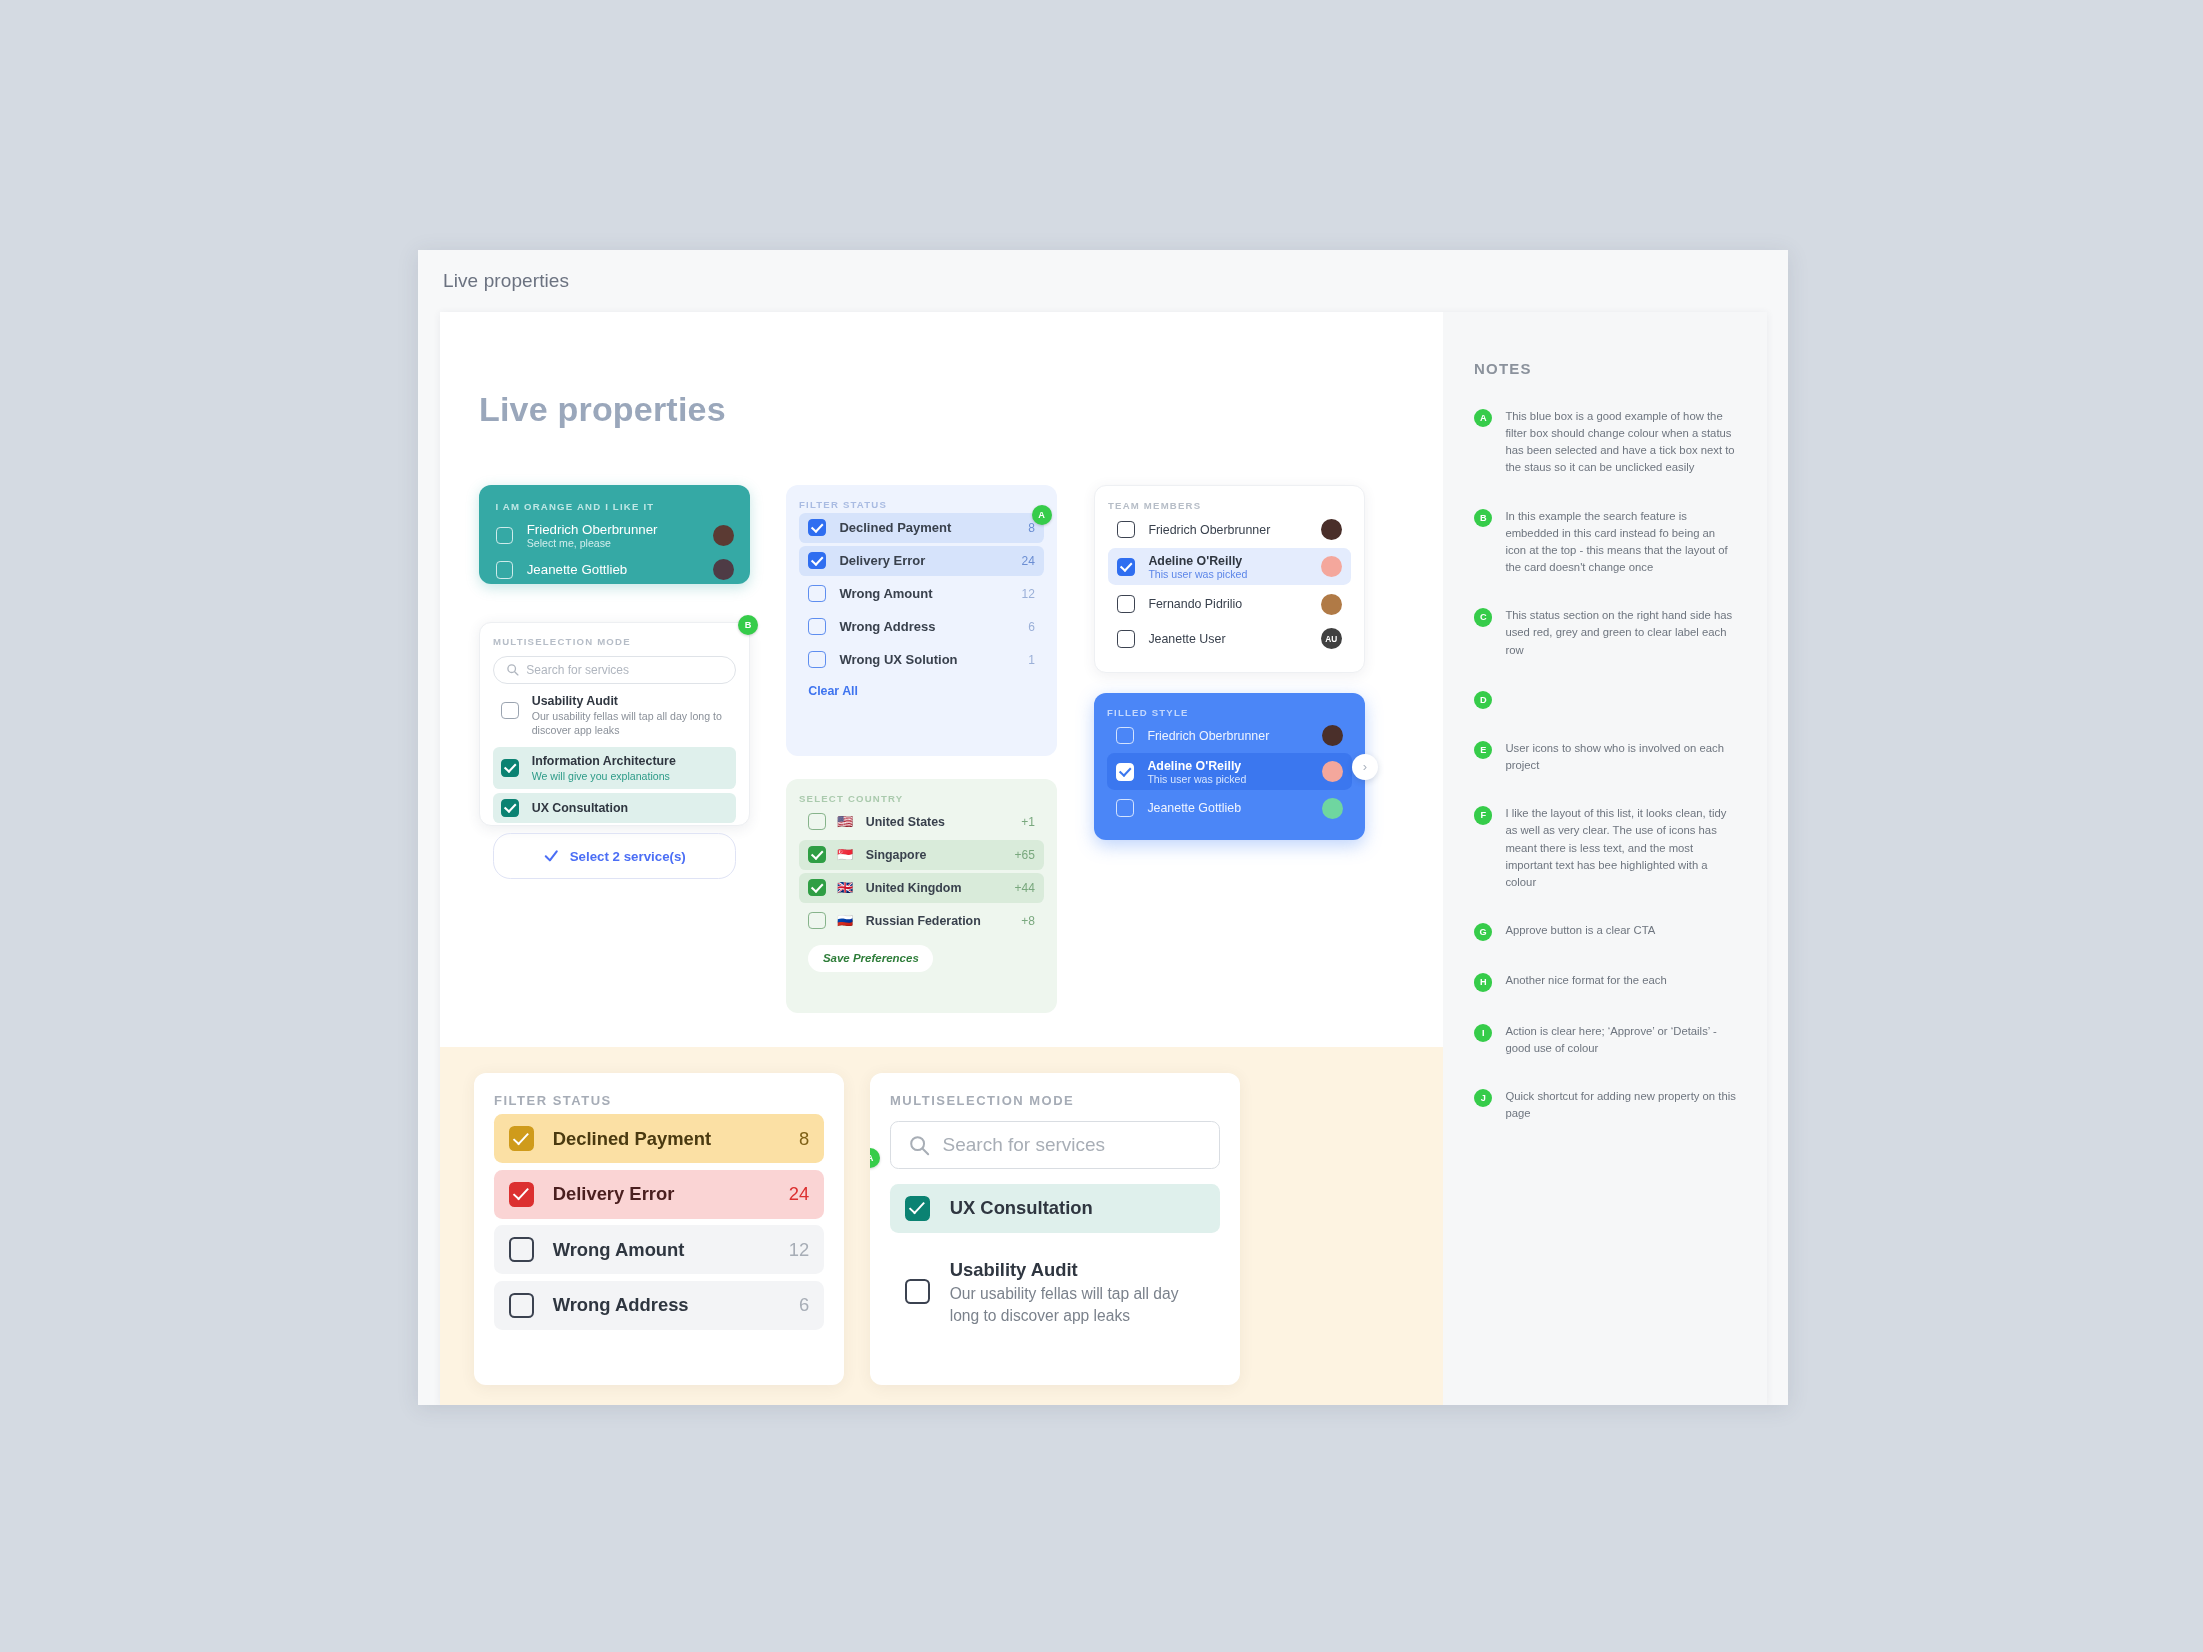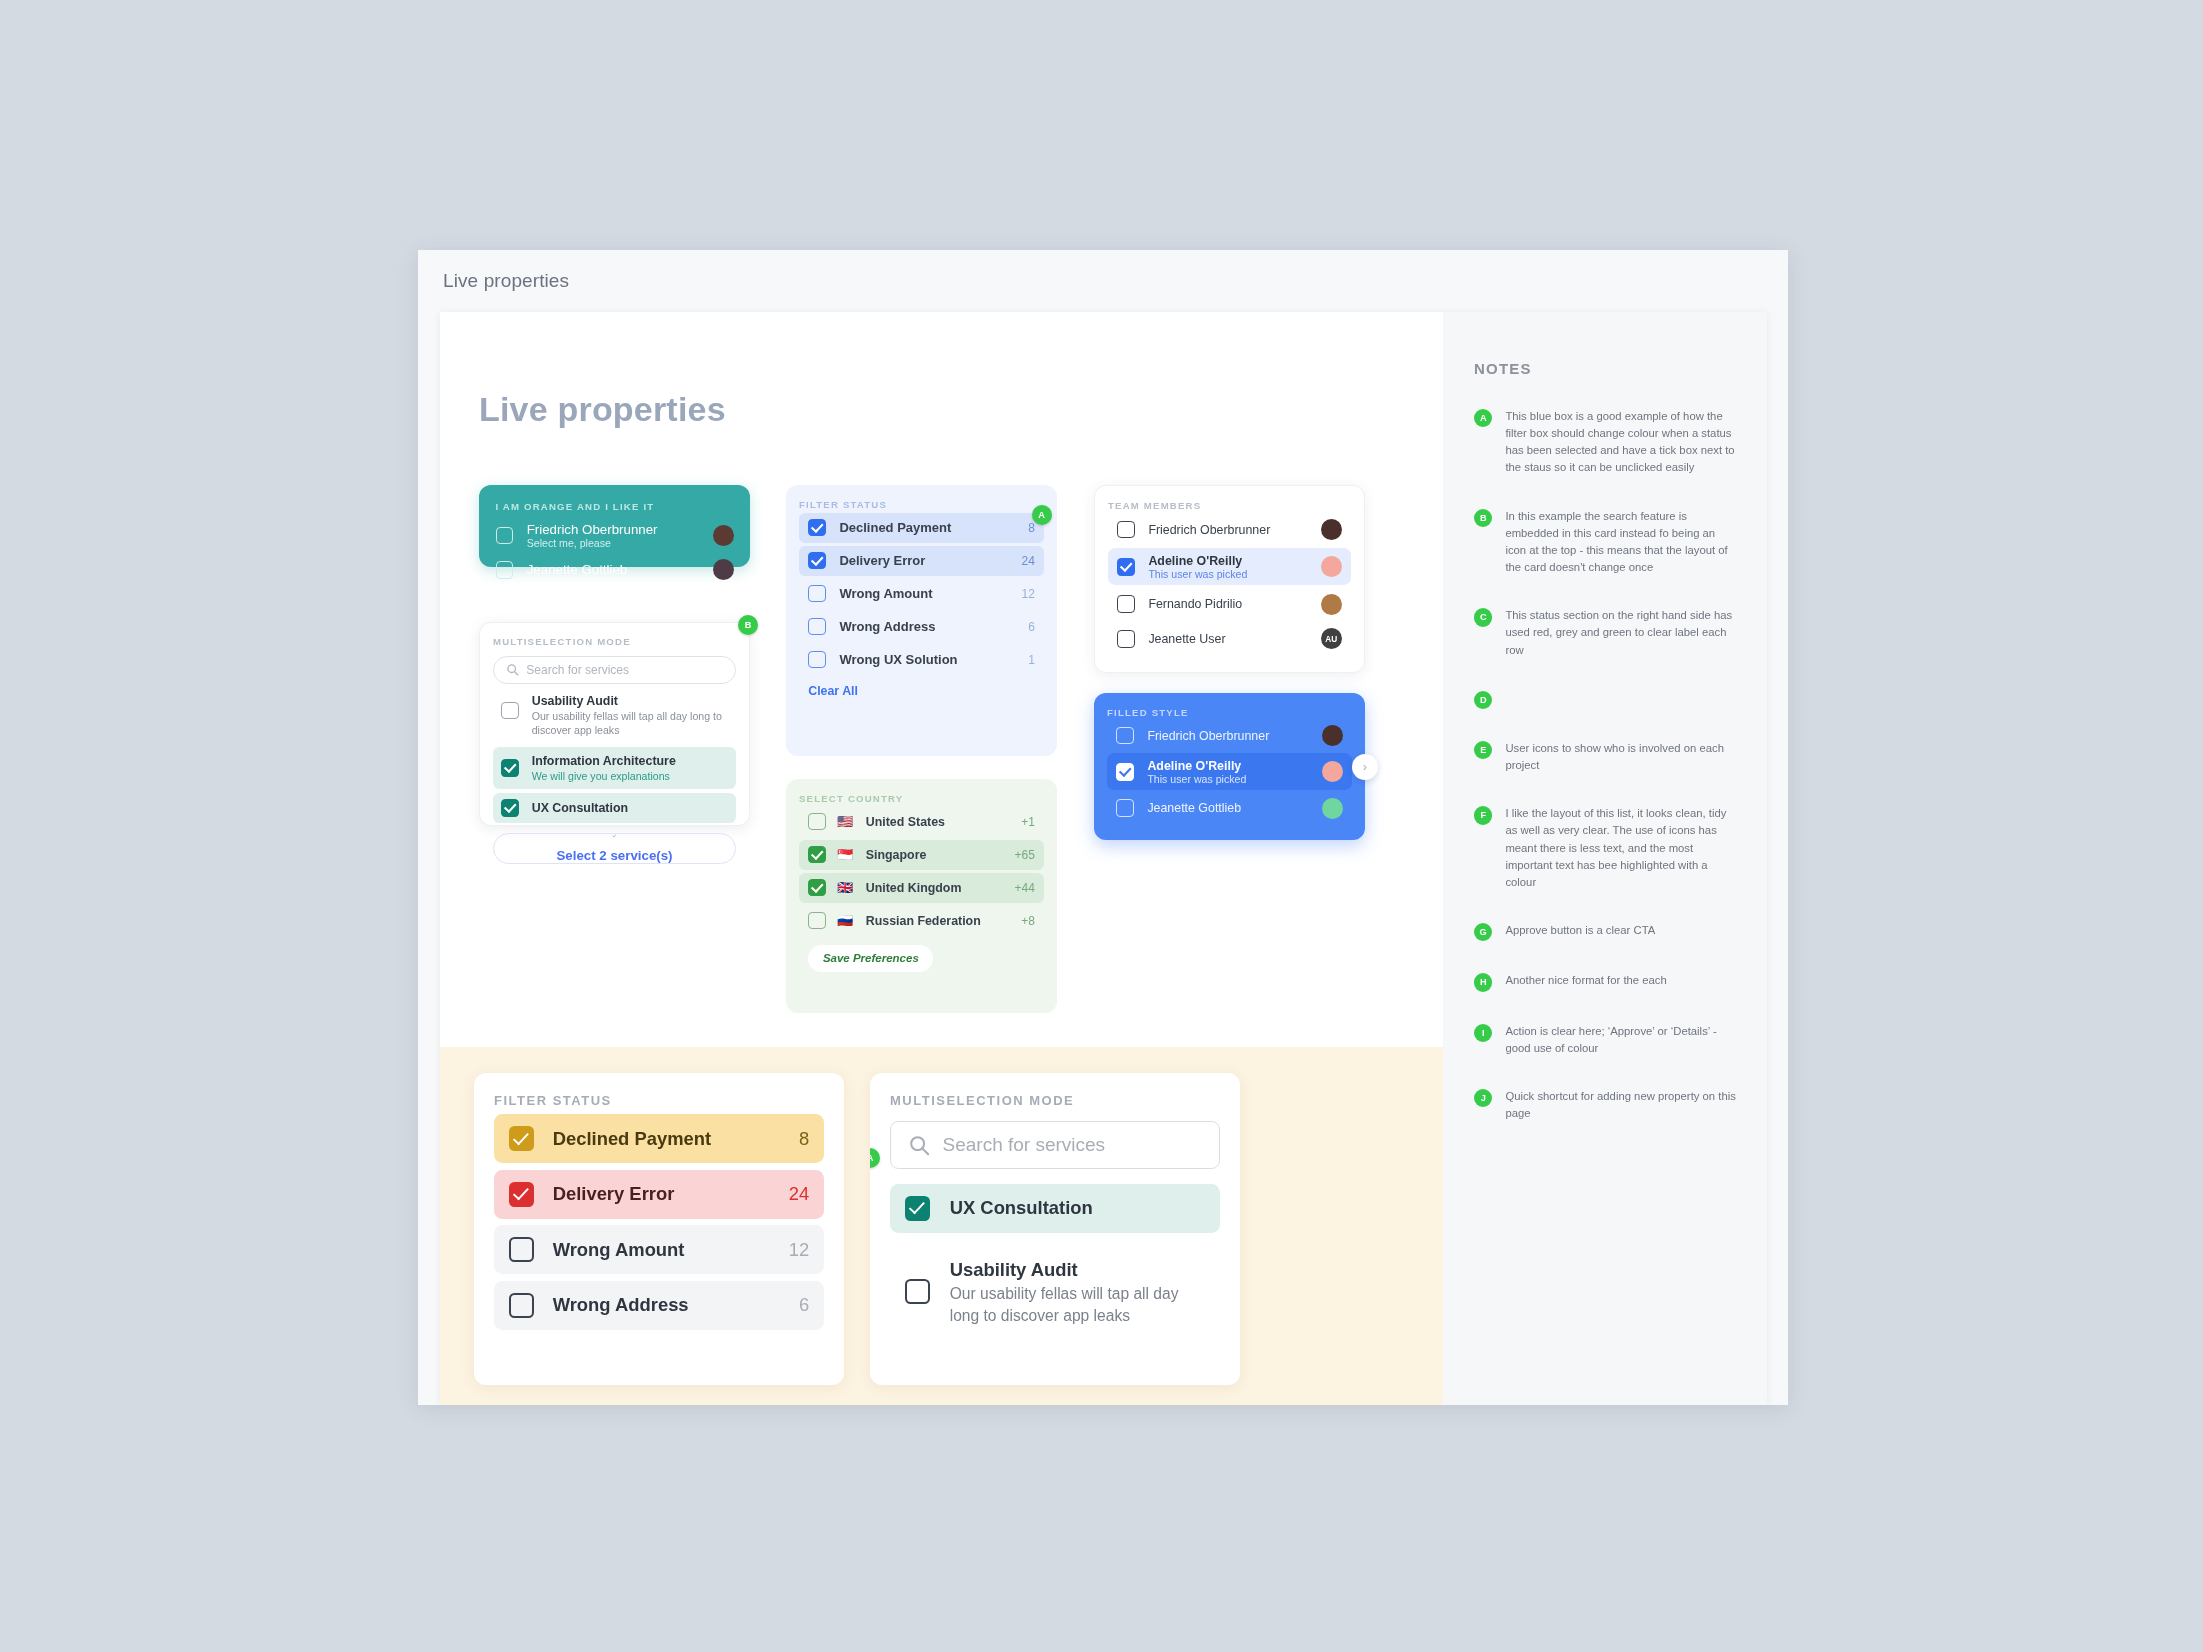--- a/index.html
+++ b/index.html
@@ -120,21 +120,21 @@
     color: #fff;
     font-size: 9.2px;
     font-weight: bold;
     display: flex; align-items: center; justify-content: center;
     z-index: 6;
     box-shadow: 0 0.9px 2.8px rgba(0,0,0,.18);
   }
 
   
   #card-teal {
-    left: 39px; top: 173px; width: 271px; height: 82px;
+    left: 39px; top: 173px; width: 271px; height: 99px;
     background: #35a9a5;
     padding: 15.6px 16.5px 0 16.5px;
     box-shadow: 0 3.7px 13px rgba(53,169,165,.28);
   }
   #card-teal .card-label { color: #bfe7e5; }
   #card-teal .r { margin-top: 10px; }
   #card-teal .nm { font-size: 13.3px; color: #fff; font-weight: 500; }
   #card-teal .sub { font-size: 10.6px; color: #d2edec; margin-top: 0.9px; }
   #card-teal .cb { border-color: #cfeceb; }
 
@@ -163,28 +163,27 @@
     margin-top: 3.7px;
   }
   .mi .cb { margin-top: 8.3px; }
   .mi .t { font-size: 12.4px; font-weight: bold; color: #2f3640; }
   .mi .d { font-size: 10.6px; color: #8a9099; line-height: 1.35; margin-top: 0.9px; }
   .mi.sel { background: #dff0ec; }
   .mi.sel .cb { background: #0b8272; border-color: #0b8272; }
   .mi.sel .d { color: #2d9b88; }
   .btn-select {
     margin-top: 10px;
-    height: 31px;
+    height: 46px;
     border: 1.3px solid #dfe3f5;
     border-radius: 17.4px;
     display: flex; align-items: center; justify-content: center; gap: 10px;
     color: #4b6ef5;
     font-size: 13.3px;
     font-weight: bold;
-    flex-direction: column;
   }
 
   
   #card-filter {
     left: 346px; top: 173px; width: 271px; height: 271px;
     background: #eef3fe;
     padding: 13.8px 13px 0 13px;
   }
   #card-filter .card-label { color: #a9bbe2; }
   .fi {

